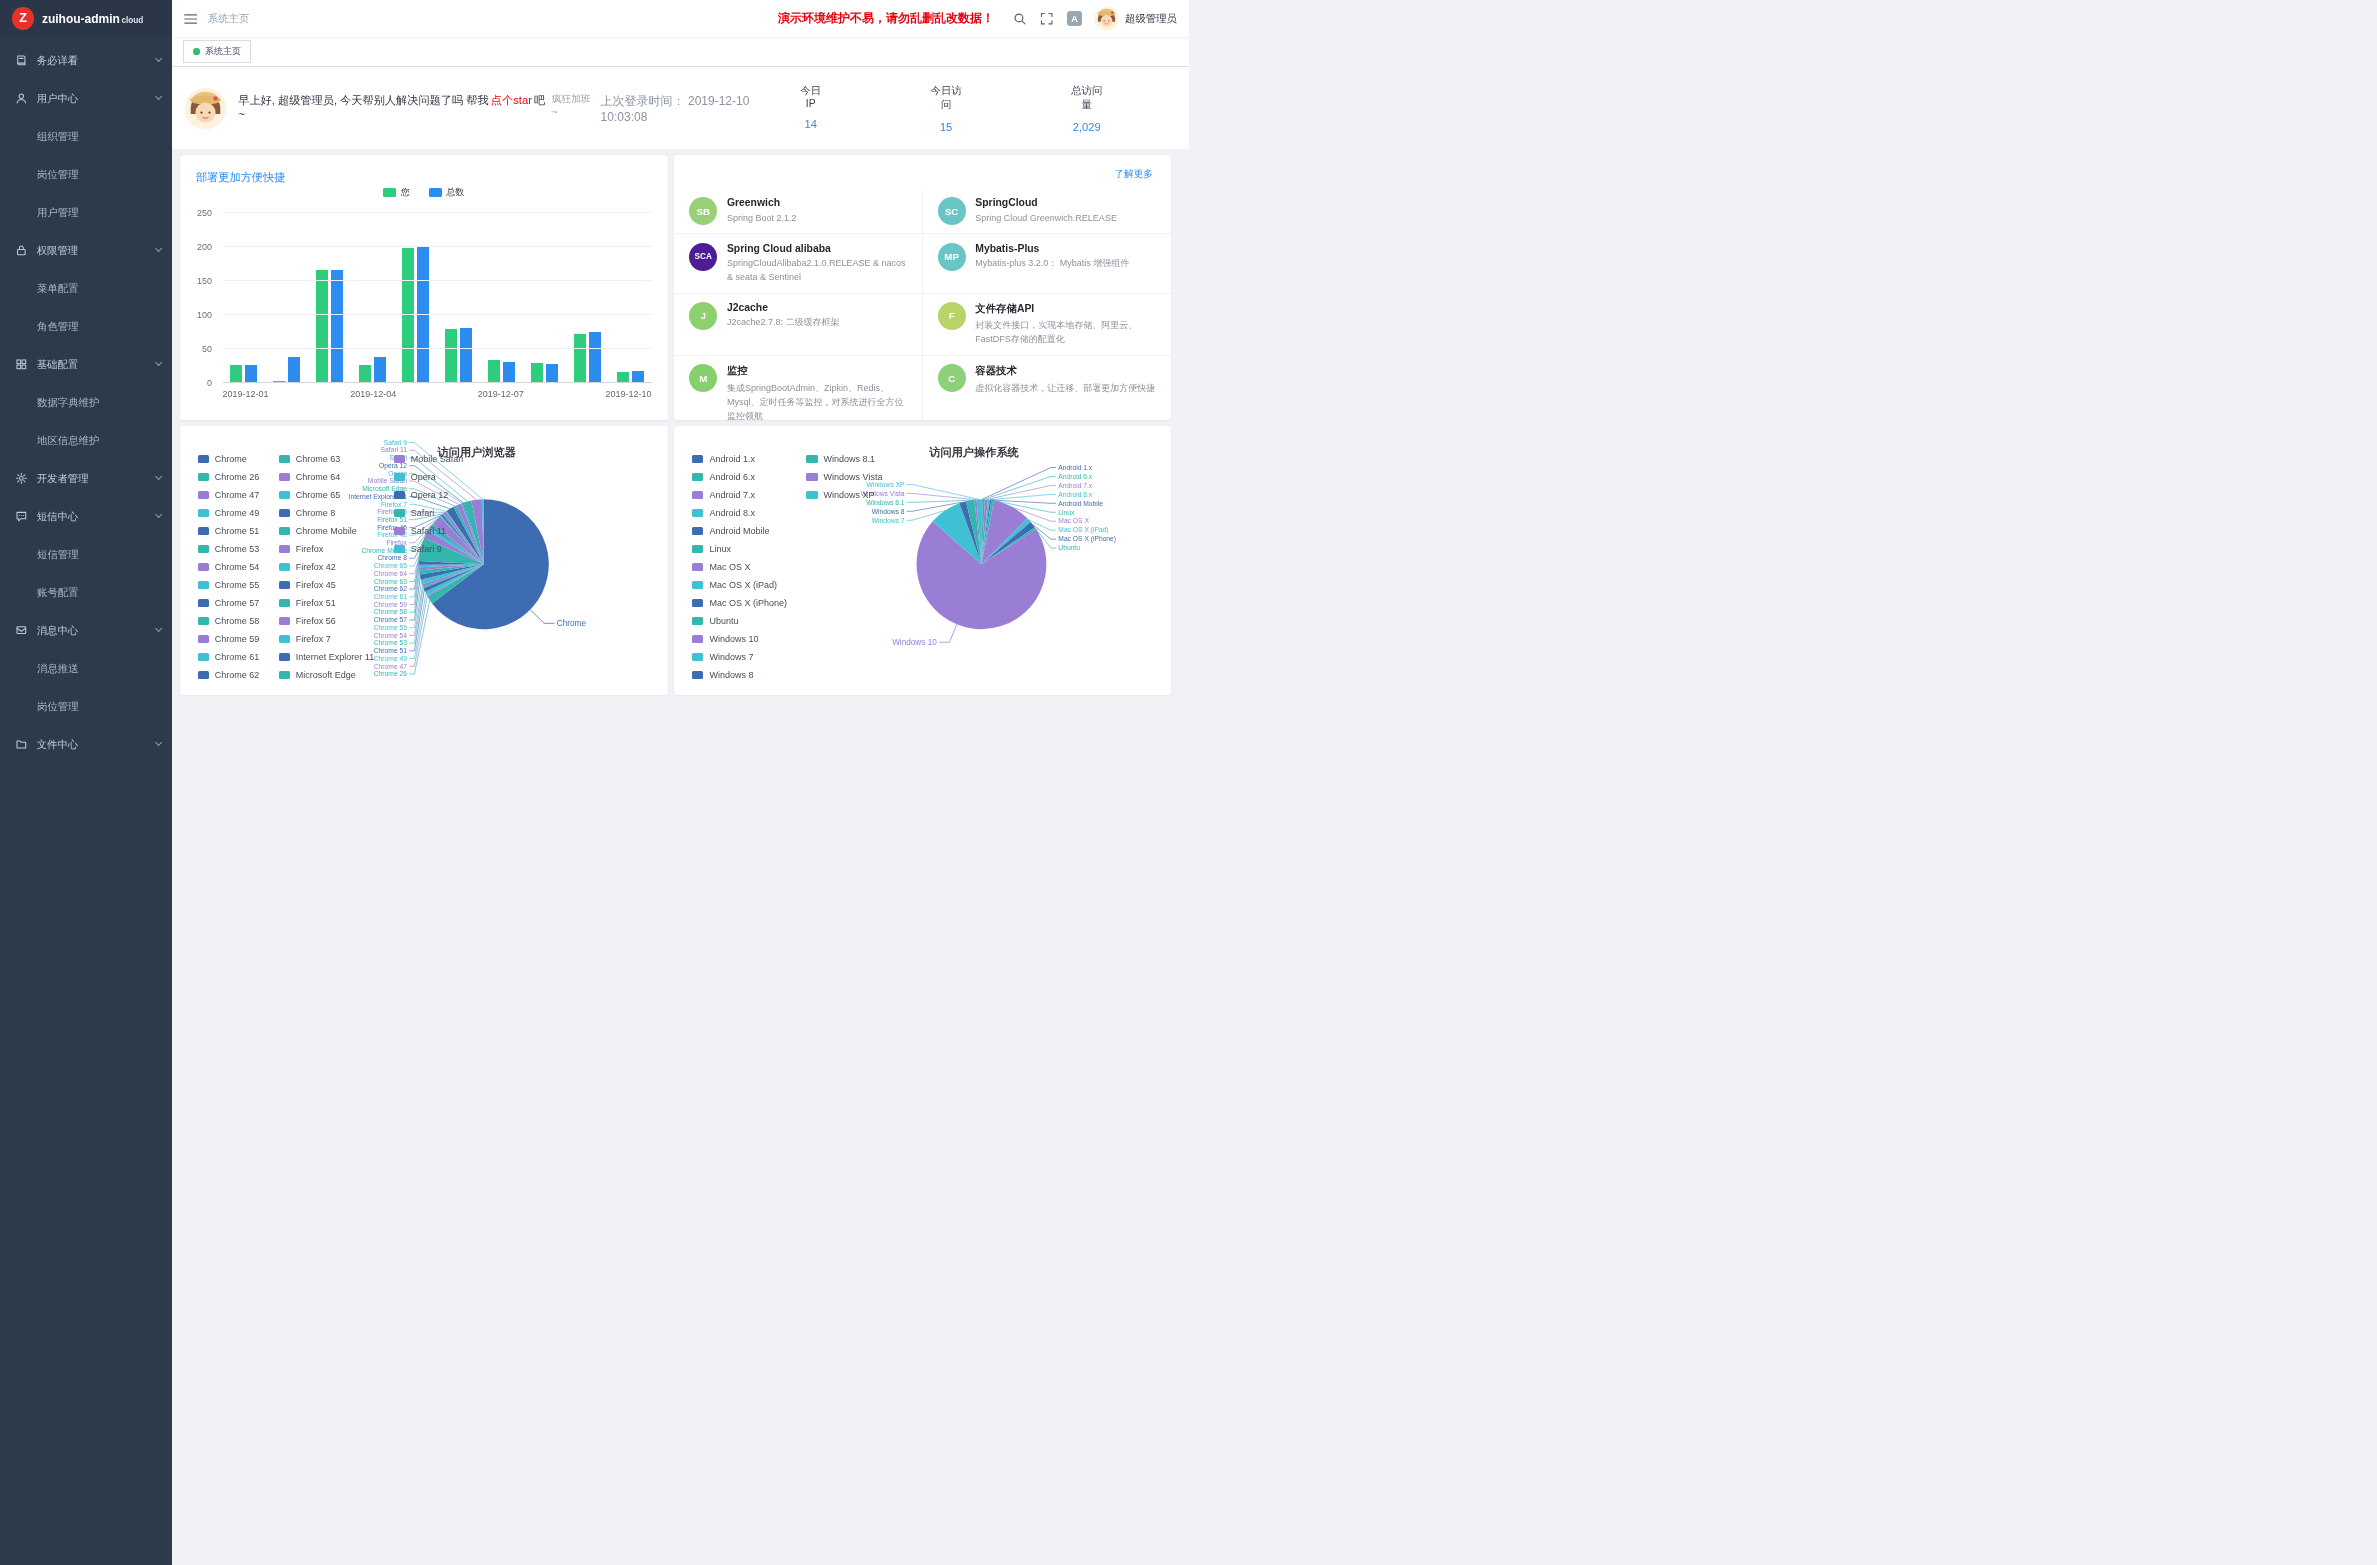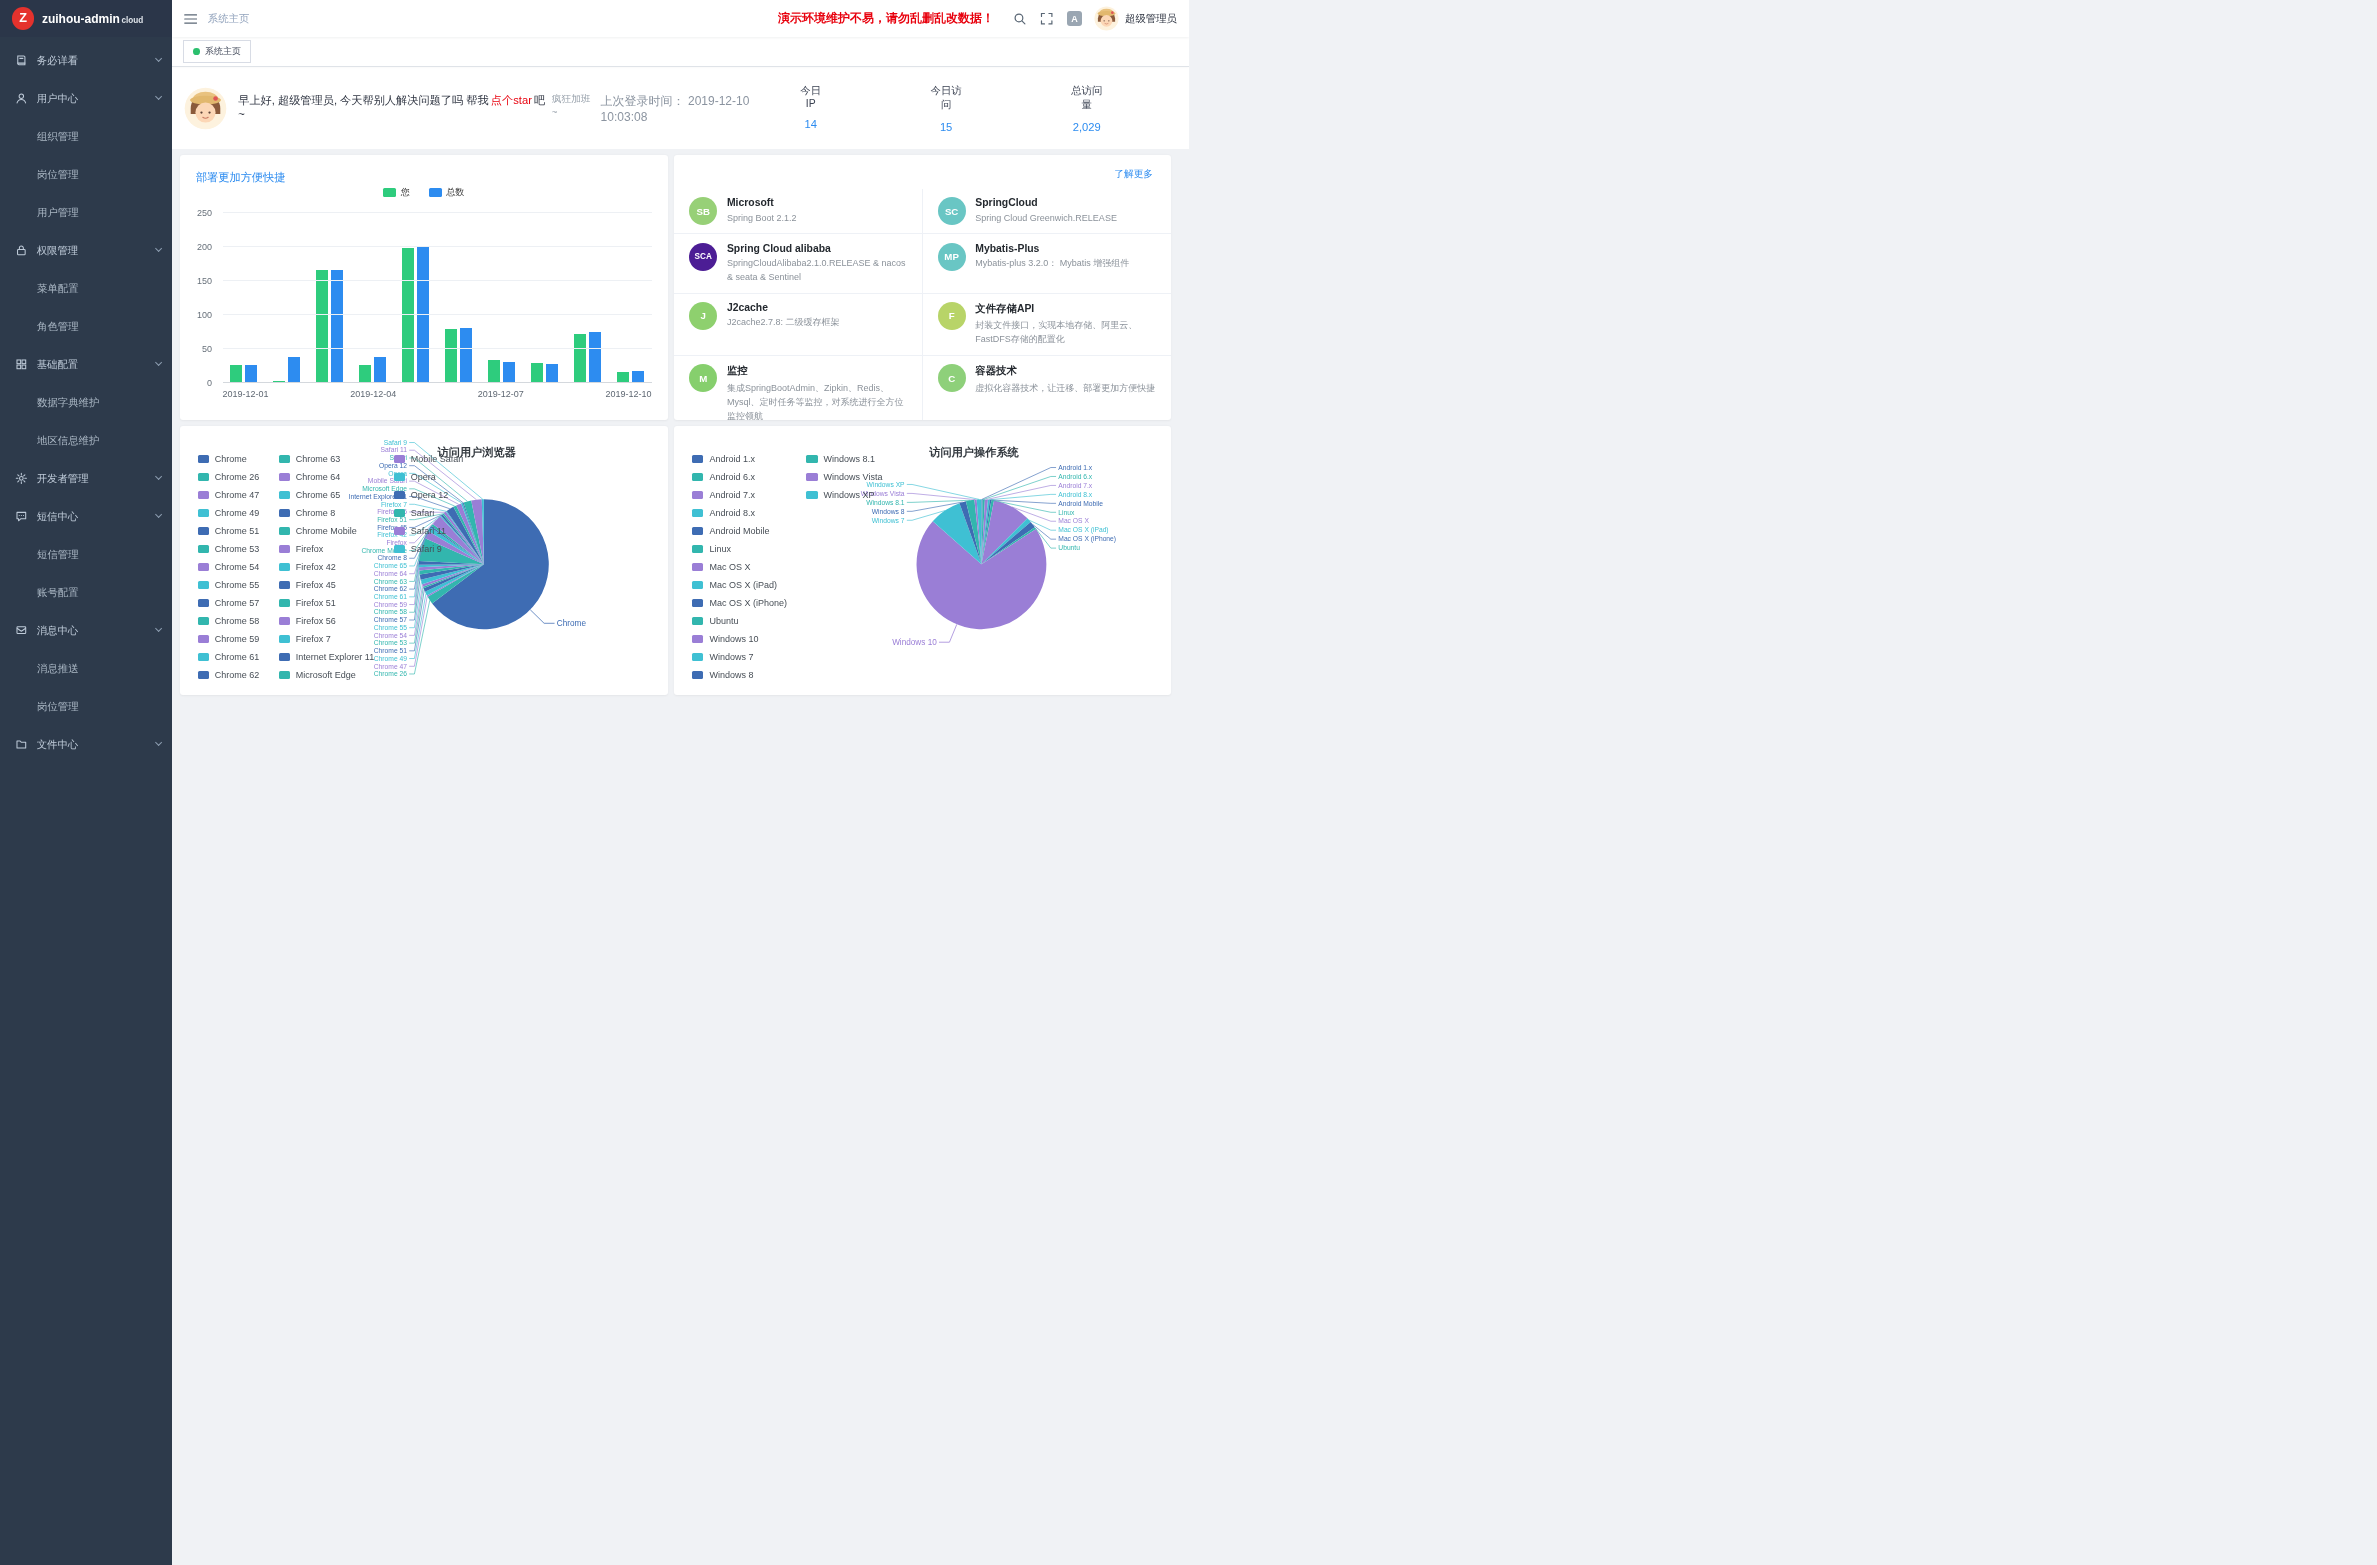--- a/index.html
+++ b/index.html
@@ -379,21 +379,21 @@
             <div class="xl">2019-12-10</div>
           </div>
       </div>
 
       <div class="card card-features">
         <a class="more-link">了解更多</a>
         <div class="features-grid" id="featuresGrid">
             <div class="feature-cell">
               <div class="badge" style="background: rgb(151, 208, 119); font-size: 9.7px;">SB</div>
               <div>
-                <div class="feature-title">Microsoft</div>
+                <div class="feature-title">Greenwich</div>
                 <div class="feature-desc">Spring Boot 2.1.2</div>
               </div>
             </div>
             <div class="feature-cell">
               <div class="badge" style="background: rgb(105, 198, 196); font-size: 9.7px;">SC</div>
               <div>
                 <div class="feature-title">SpringCloud</div>
                 <div class="feature-desc">Spring Cloud Greenwich.RELEASE</div>
               </div>
             </div>

